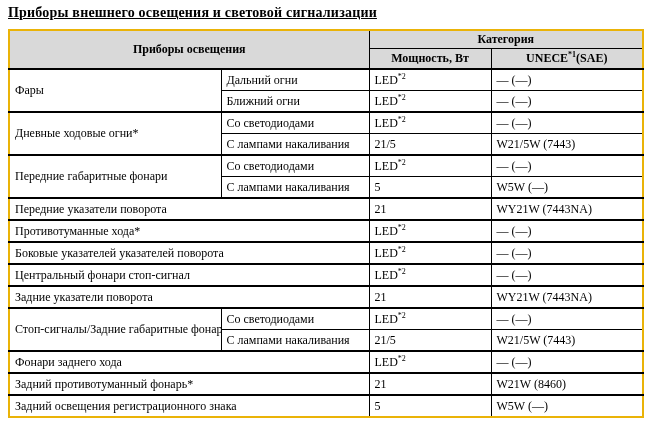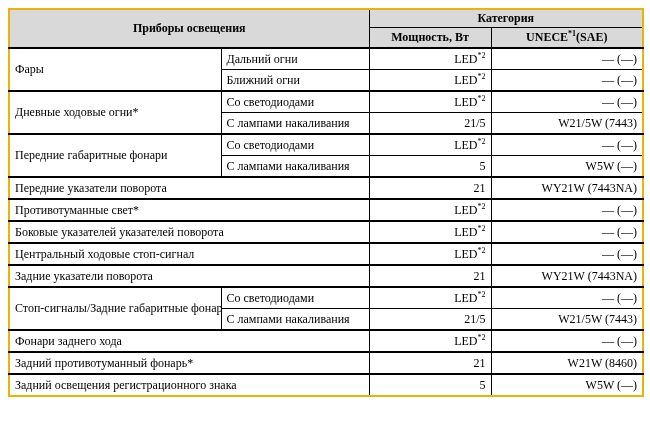--- a/index.html
+++ b/index.html
@@ -40,33 +40,34 @@
     white-space: nowrap;
   }
   thead td {
     background: #d9d9d9;
     font-weight: bold;
     text-align: center;
   }
   thead tr.hdr-top td { height: 14px; }
   thead tr.hdr-sub td { height: 17px; text-align: center; }
   tbody td.device, tbody td.subtype { text-align: left; }
-  tbody td.power, tbody td.unece { text-align: right; }
+  tbody td.power, tbody td.unece { text-align: left; }
   tbody tr.group-start td { border-top: 2px solid #000; }
   sup {
     font-size: 8px;
     line-height: 0;
     vertical-align: super;
   }
 </style>
 </head>
 <body>
 
 <div class="page">
 
+  <div class="title">Приборы внешнего освещения и световой сигнализации</div>
 
   <table class="spec">
     <colgroup>
       <col style="width:212px">
       <col style="width:148px">
       <col style="width:122px">
       <col style="width:152px">
     </colgroup>
     <thead>
       <tr class="hdr-top">
@@ -111,31 +112,31 @@
           <td class="subtype">С лампами накаливания</td>
           <td class="power">5</td>
           <td class="unece">W5W (—)</td>
         </tr>
         <tr class="group-start">
           <td class="device" colspan="2">Передние указатели поворота</td>
           <td class="power">21</td>
           <td class="unece">WY21W (7443NA)</td>
         </tr>
         <tr class="group-start">
-          <td class="device" colspan="2">Противотуманные свет*</td>
+          <td class="device" colspan="2">Противотуманные хода*</td>
           <td class="power">LED<sup>*2</sup></td>
           <td class="unece">— (—)</td>
         </tr>
         <tr class="group-start">
           <td class="device" colspan="2">Боковые указателей указателей поворота</td>
           <td class="power">LED<sup>*2</sup></td>
           <td class="unece">— (—)</td>
         </tr>
         <tr class="group-start">
-          <td class="device" colspan="2">Центральный ходовые стоп-сигнал</td>
+          <td class="device" colspan="2">Центральный фонари стоп-сигнал</td>
           <td class="power">LED<sup>*2</sup></td>
           <td class="unece">— (—)</td>
         </tr>
         <tr class="group-start">
           <td class="device" colspan="2">Задние указатели поворота</td>
           <td class="power">21</td>
           <td class="unece">WY21W (7443NA)</td>
         </tr>
         <tr class="group-start">
           <td class="device" rowspan="2">Стоп-сигналы/Задние габаритные фонари</td>

